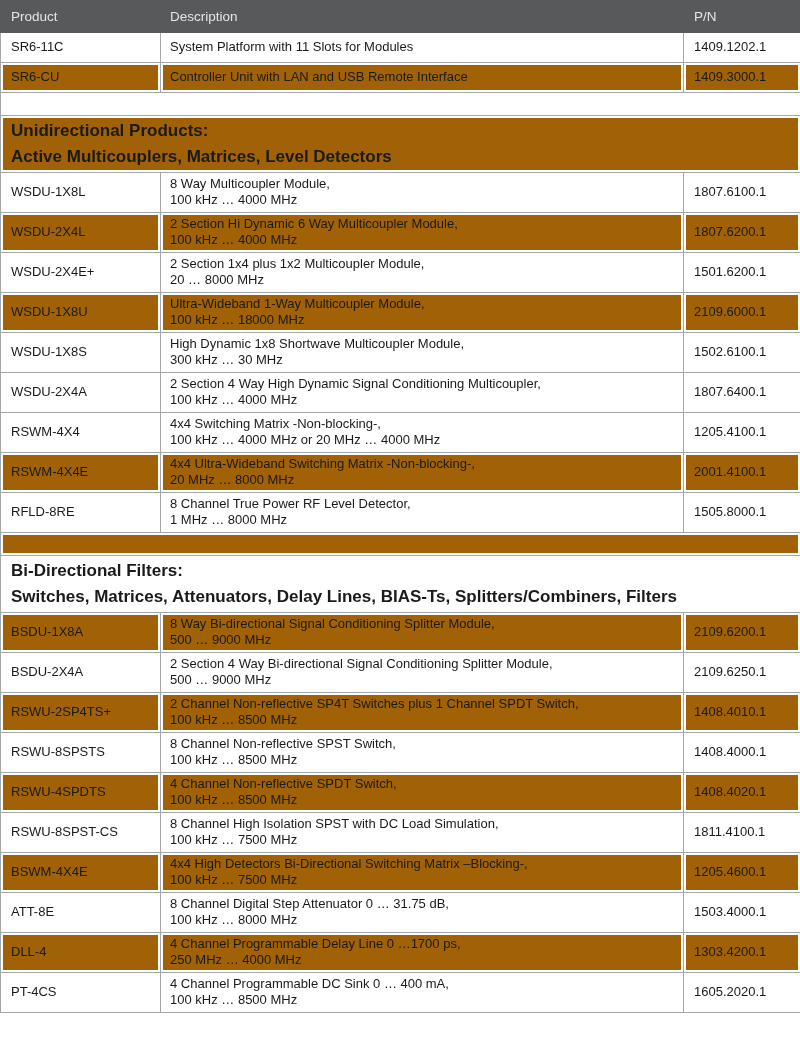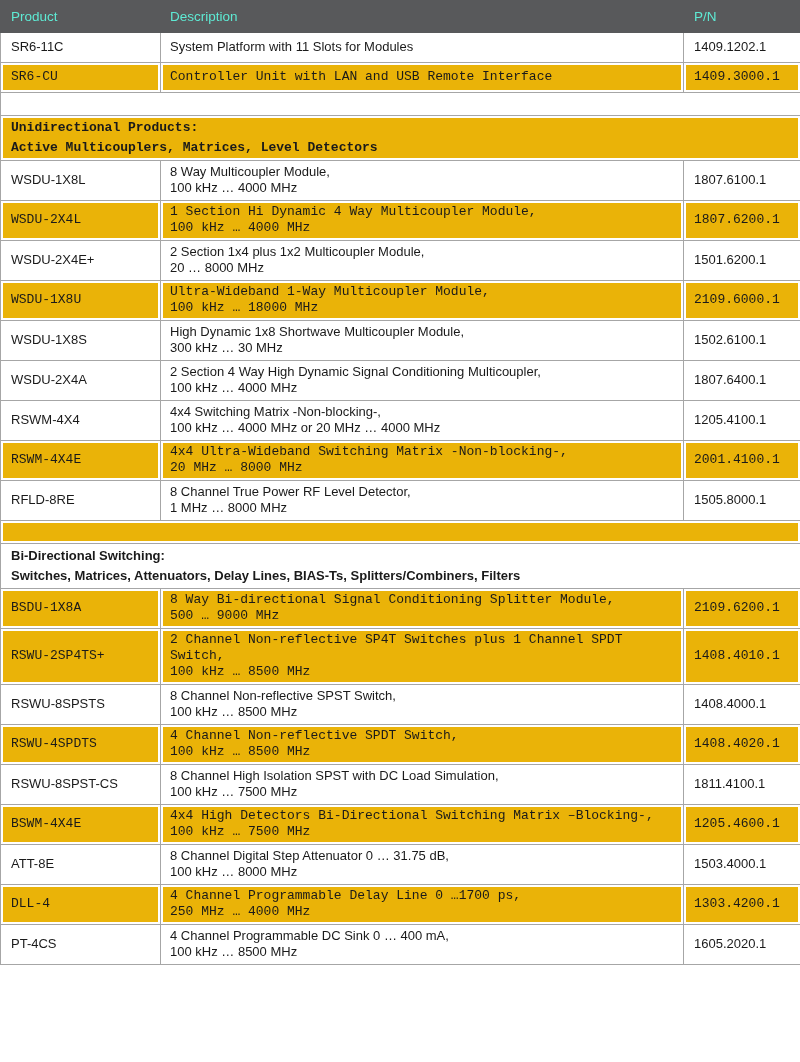--- a/index.html
+++ b/index.html
@@ -18,51 +18,50 @@
     table-layout: fixed;
     font-size: 13px;
     color: #1a1a1a;
   }
   col.c-product { width: 160px; }
   col.c-desc    { width: 523px; }
   col.c-pn      { width: 117px; }
 
   .product-table th {
     background: #58595b;
-    color: #5eead4;
+    color: #e5e5e5;
     font-weight: normal;
     text-align: left;
     font-size: 13.5px;
     height: 27px;
     padding: 2px 8px 2px 10px;
     border: 1px solid #58595b;
   }
   .product-table th.th-desc { padding-left: 9px; }
 
   .product-table td {
     border: 1px solid #a6a6a6;
     padding: 3px 8px 4px 10px;
     vertical-align: middle;
     line-height: 1.22;
     background: #ffffff;
   }
   .product-table td.desc { padding-left: 9px; padding-right: 6px; }
 
   tr.shaded td {
-    background: #eab308;
+    background: #a16207;
     box-shadow: inset 0 0 0 2px #ffffff;
-    font-family: Liberation Mono, monospace;
   }
 
   tr.row-single td { height: 22px; }
   tr.row-double td { height: 32px; }
 
   td.section-cell {
     font-weight: bold;
-    font-size: 13px;
+    font-size: 17px;
     line-height: 1.5;
     padding: 2px 8px 3px 10px;
   }
   td.spacer-cell {
     height: 22px;
     padding: 0;
   }
   .desc-line { display: block; }
   .pn { white-space: nowrap; }
 </style>
@@ -111,21 +110,21 @@
           <td>WSDU-1X8L</td>
           <td class="desc">
             <span class="desc-line">8 Way Multicoupler Module,</span>
             <span class="desc-line">100 kHz … 4000 MHz</span>
           </td>
           <td class="pn">1807.6100.1</td>
         </tr>
         <tr class="shaded row-double">
           <td>WSDU-2X4L</td>
           <td class="desc">
-            <span class="desc-line">1 Section Hi Dynamic 4 Way Multicoupler Module,</span>
+            <span class="desc-line">2 Section Hi Dynamic 6 Way Multicoupler Module,</span>
             <span class="desc-line">100 kHz … 4000 MHz</span>
           </td>
           <td class="pn">1807.6200.1</td>
         </tr>
         <tr class="row-double">
           <td>WSDU-2X4E+</td>
           <td class="desc">
             <span class="desc-line">2 Section 1x4 plus 1x2 Multicoupler Module,</span>
             <span class="desc-line">20 … 8000 MHz</span>
           </td>
@@ -177,31 +176,39 @@
             <span class="desc-line">8 Channel True Power RF Level Detector,</span>
             <span class="desc-line">1 MHz … 8000 MHz</span>
           </td>
           <td class="pn">1505.8000.1</td>
         </tr>
         <tr class="shaded">
           <td colspan="3" class="spacer-cell"></td>
         </tr>
         <tr>
           <td colspan="3" class="section-cell">
-            <span class="desc-line">Bi-Directional Switching:</span>
+            <span class="desc-line">Bi-Directional Filters:</span>
             <span class="desc-line">Switches, Matrices, Attenuators, Delay Lines, BIAS-Ts, Splitters/Combiners, Filters</span>
           </td>
         </tr>
         <tr class="shaded row-double">
           <td>BSDU-1X8A</td>
           <td class="desc">
             <span class="desc-line">8 Way Bi-directional Signal Conditioning Splitter Module,</span>
             <span class="desc-line">500 … 9000 MHz</span>
           </td>
           <td class="pn">2109.6200.1</td>
+        </tr>
+        <tr class="row-double">
+          <td>BSDU-2X4A</td>
+          <td class="desc">
+            <span class="desc-line">2 Section 4 Way Bi-directional Signal Conditioning Splitter Module,</span>
+            <span class="desc-line">500 … 9000 MHz</span>
+          </td>
+          <td class="pn">2109.6250.1</td>
         </tr>
         <tr class="shaded row-double">
           <td>RSWU-2SP4TS+</td>
           <td class="desc">
             <span class="desc-line">2 Channel Non-reflective SP4T Switches plus 1 Channel SPDT Switch,</span>
             <span class="desc-line">100 kHz … 8500 MHz</span>
           </td>
           <td class="pn">1408.4010.1</td>
         </tr>
         <tr class="row-double">

